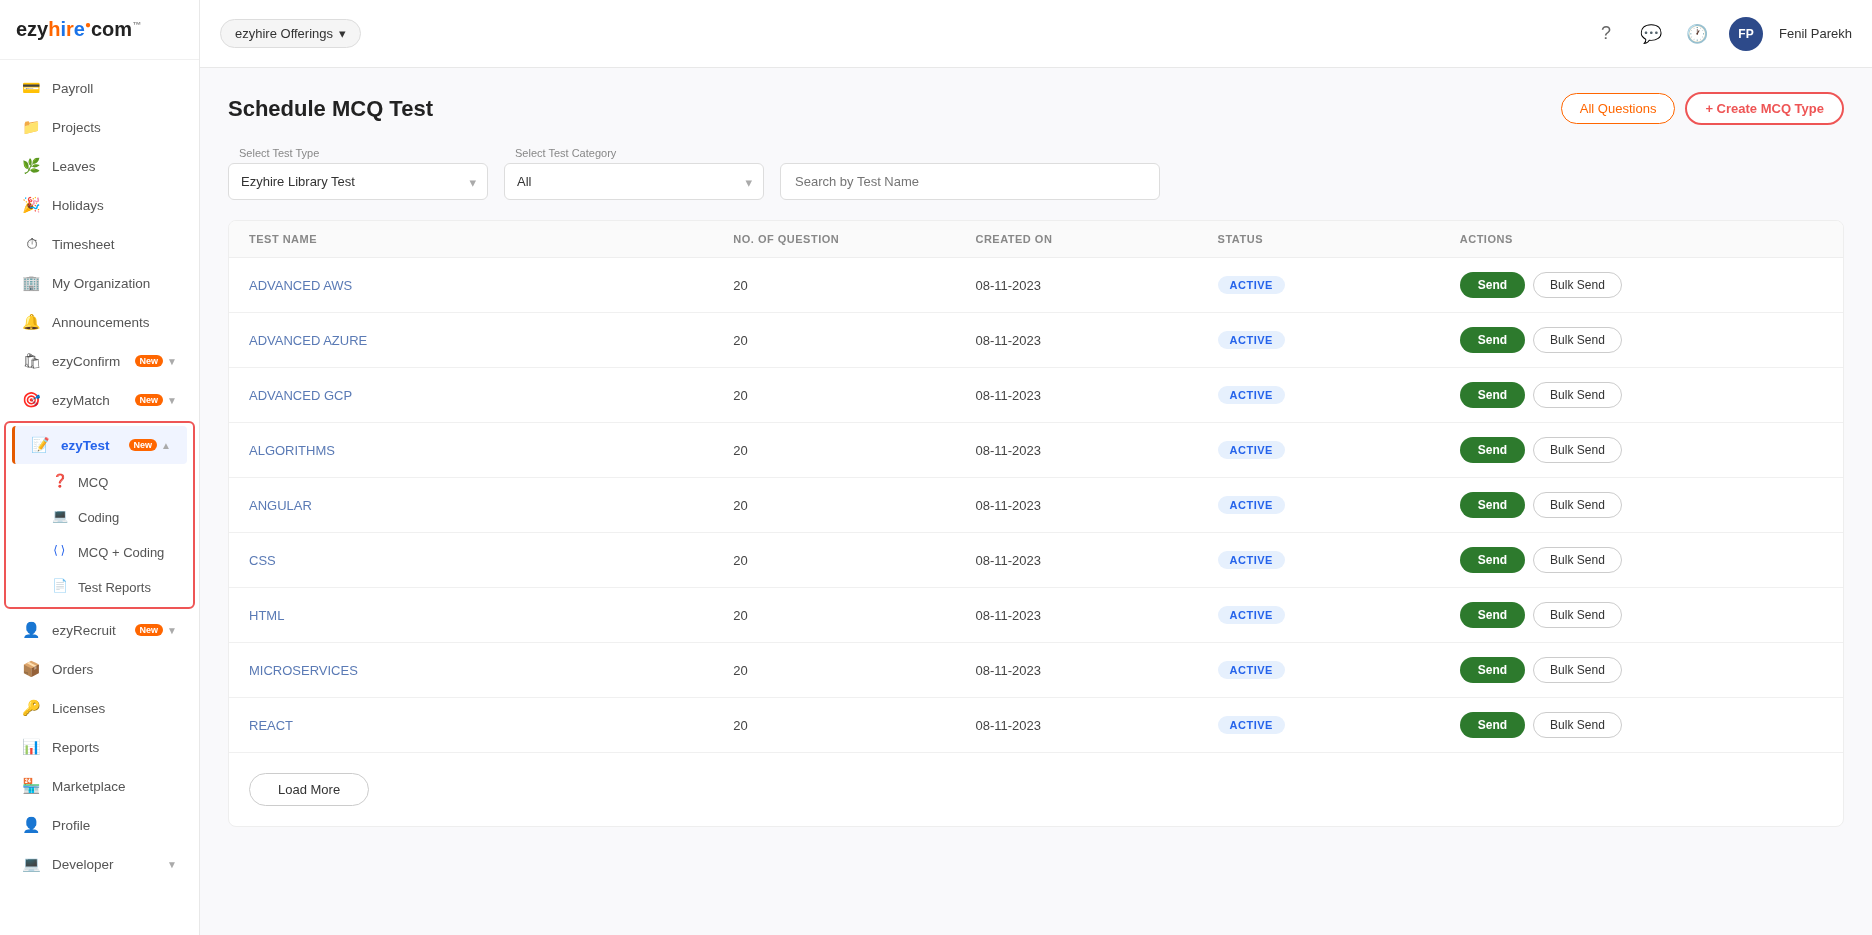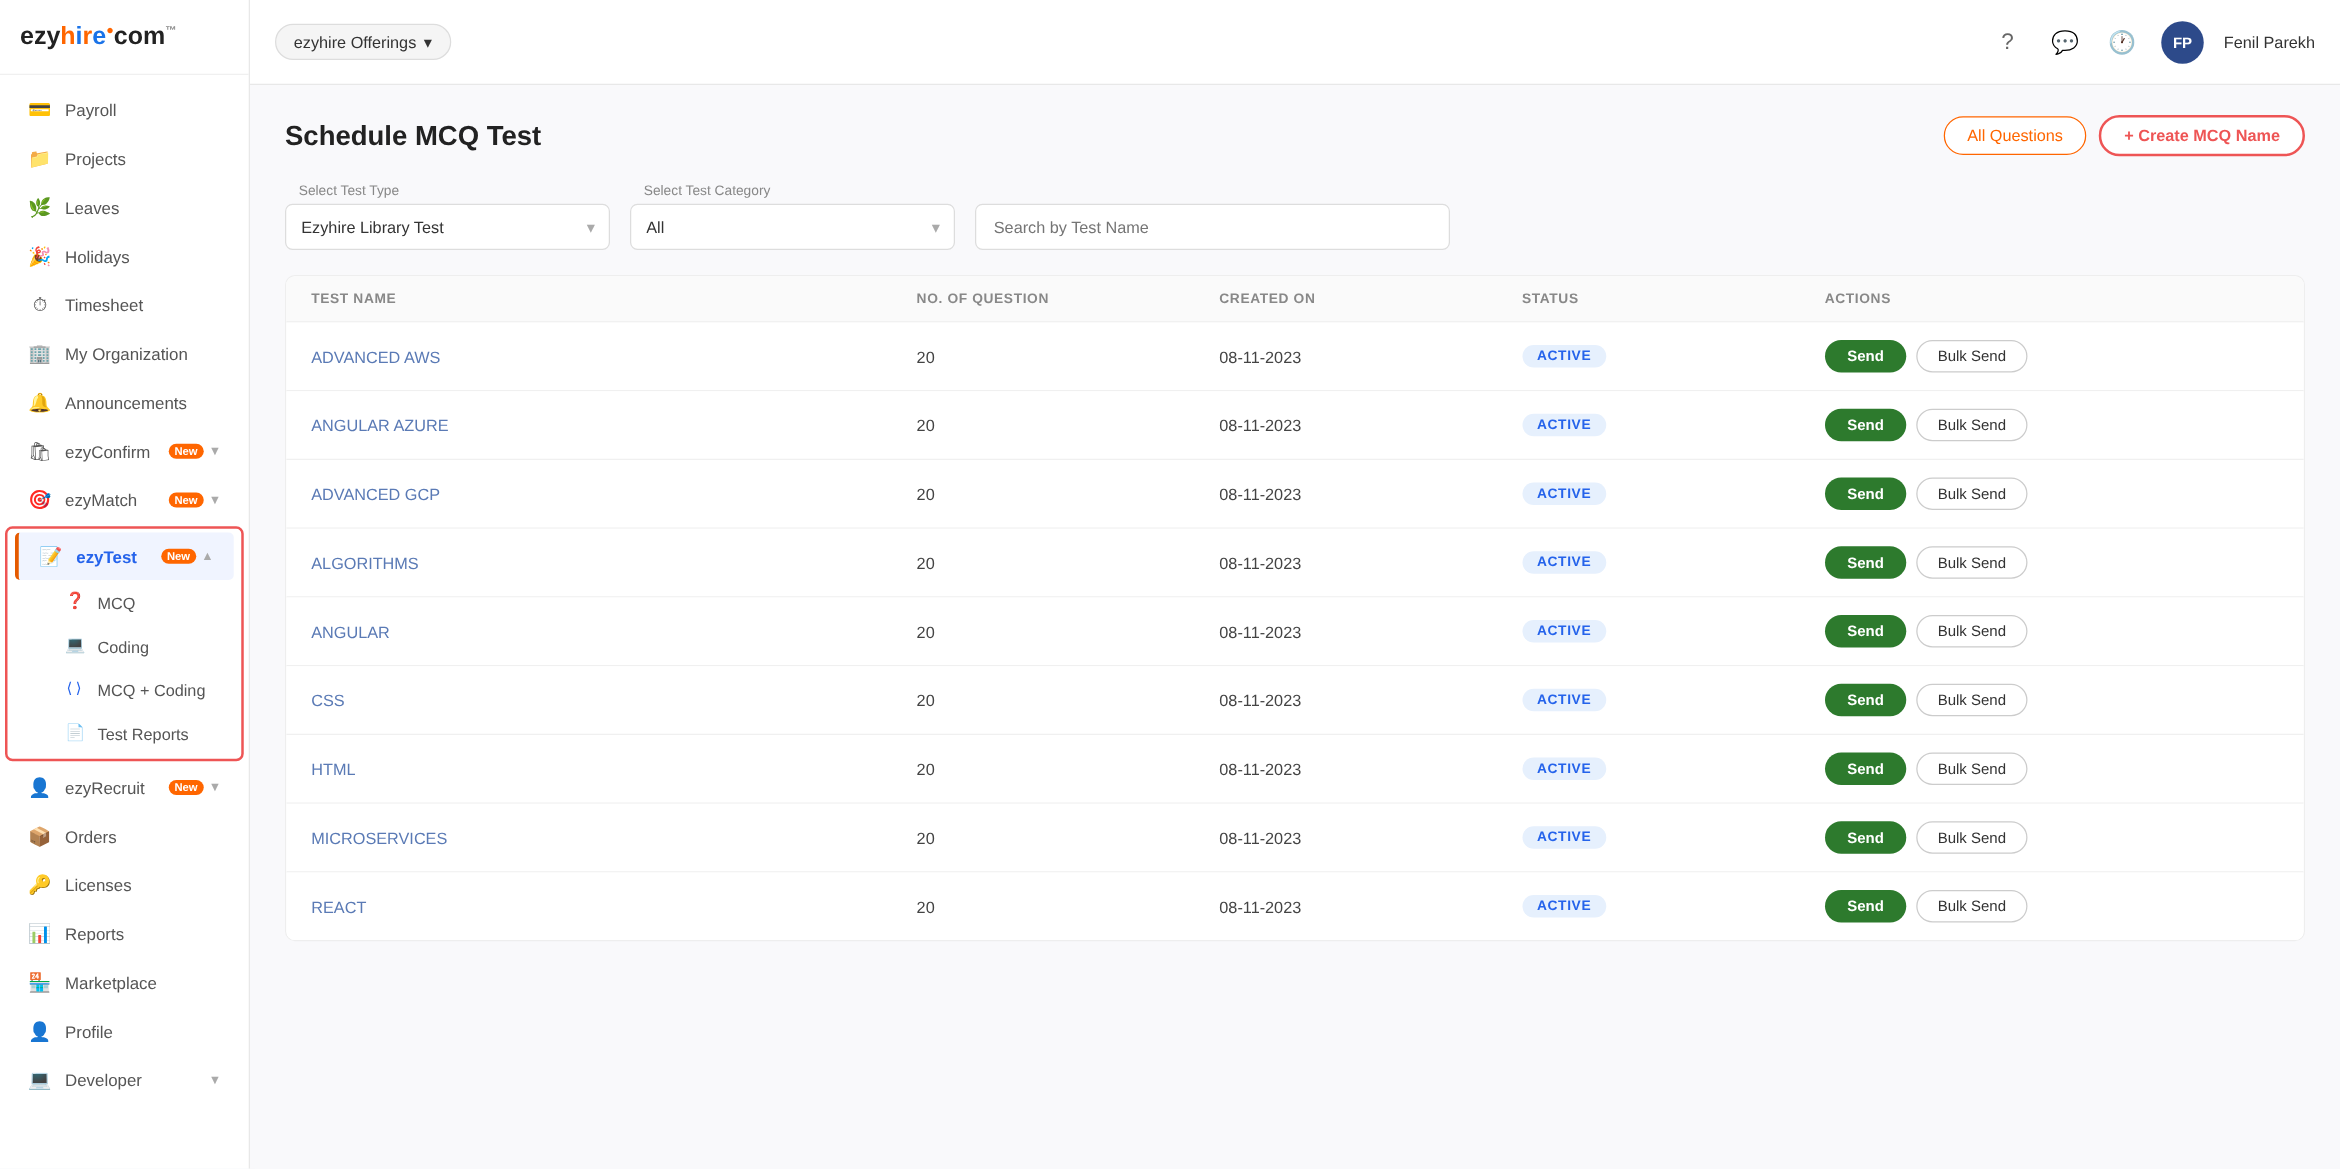--- a/index.html
+++ b/index.html
@@ -416,21 +416,21 @@
       <span class="username">Fenil Parekh</span>
     </div>
   </div>
 
   <div class="page-content">
 
     <div class="page-header">
       <h1 class="page-title">Schedule MCQ Test</h1>
       <div class="header-actions">
         <button class="btn-outline">All Questions</button>
-        <button class="btn-create">+ Create MCQ Name</button>
+        <button class="btn-create">+ Create MCQ Type</button>
       </div>
     </div>
 
     <div class="filter-row">
       <div class="filter-group">
         <label class="filter-label">Select Test Type</label>
         <div class="select-wrapper">
           <select class="filter-select">
             <option>Ezyhire Library Test</option>
             <option>Custom Test</option>
@@ -467,21 +467,21 @@
         <span class="td td-name">ADVANCED AWS</span>
         <span class="td">20</span>
         <span class="td">08-11-2023</span>
         <span class="td"><span class="badge-active">ACTIVE</span></span>
         <span class="td actions-cell">
           <button class="btn-send">Send</button>
           <button class="btn-bulk">Bulk Send</button>
         </span>
       </div>
       <div class="table-row">
-        <span class="td td-name">ANGULAR AZURE</span>
+        <span class="td td-name">ADVANCED AZURE</span>
         <span class="td">20</span>
         <span class="td">08-11-2023</span>
         <span class="td"><span class="badge-active">ACTIVE</span></span>
         <span class="td actions-cell">
           <button class="btn-send">Send</button>
           <button class="btn-bulk">Bulk Send</button>
         </span>
       </div>
       <div class="table-row">
         <span class="td td-name">ADVANCED GCP</span>
@@ -547,15 +547,18 @@
         <span class="td td-name">REACT</span>
         <span class="td">20</span>
         <span class="td">08-11-2023</span>
         <span class="td"><span class="badge-active">ACTIVE</span></span>
         <span class="td actions-cell">
           <button class="btn-send">Send</button>
           <button class="btn-bulk">Bulk Send</button>
         </span>
       </div>
 
+      <div class="load-more-row">
+        <button class="btn-load-more">Load More</button>
+      </div>
     </div>
   </div>
 </div>
 
 </body></html>

